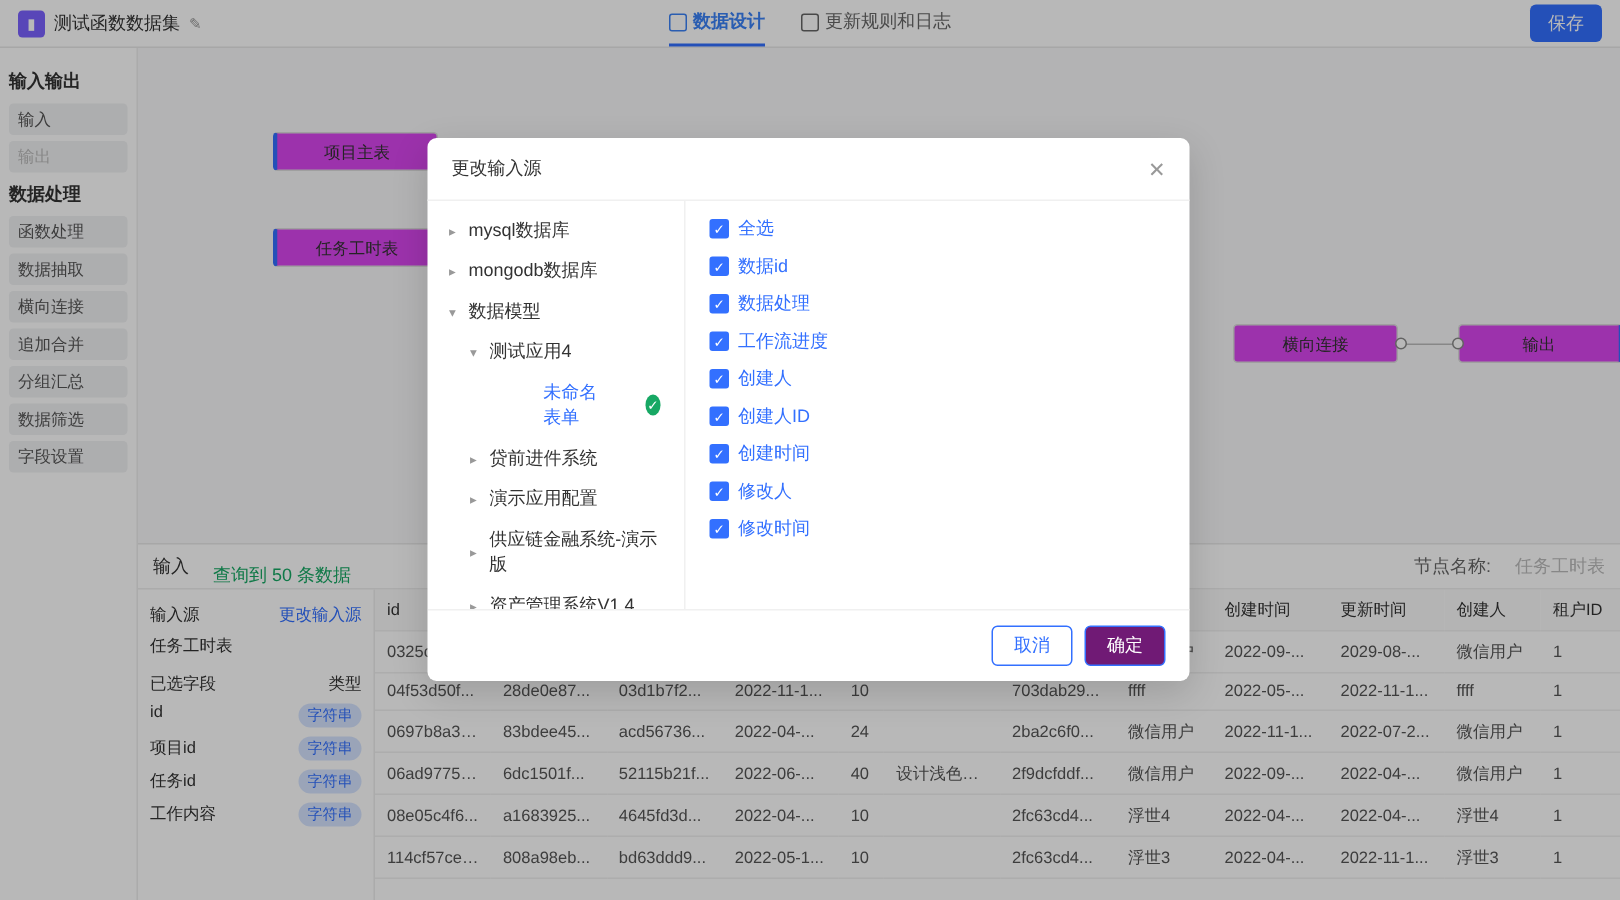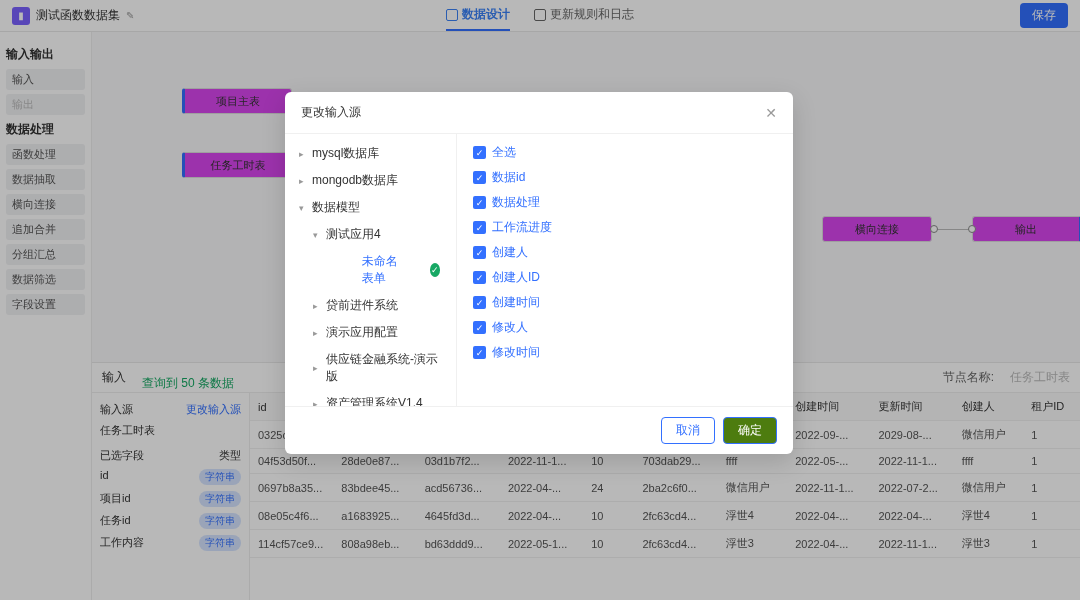--- a/index.html
+++ b/index.html
@@ -64,21 +64,21 @@
 .tree .ti.l2 { padding-left: 28px; }
 .tree .ti.l3 { padding-left: 47px; position: relative; gap: 24px; }
 .tree .ti.sel { color: #3370ff; }
 .tree .ti .check-badge { margin-left: auto; width: 14px; height: 14px; background: #17a864; border-radius: 50%; color: #fff; font-size: 9px; display: flex; align-items: center; justify-content: center; margin-right: 8px; }
 .checks { flex: 1; padding: 6px 16px; }
 .checks .ci { display: flex; align-items: center; gap: 6px; padding: 4px 0; font-size: 12px; color: #3370ff; }
 .checks .cb { width: 13px; height: 13px; background: #3370ff; border-radius: 2px; display: flex; align-items: center; justify-content: center; color: #fff; font-size: 9px; }
 .modal .m-foot { padding: 10px 16px; display: flex; justify-content: flex-end; gap: 8px; border-top: 1px solid #f0f0f0; }
 .btn { padding: 4px 14px; border-radius: 4px; font-size: 12px; border: 1px solid #ddd; background: #fff; cursor: pointer; }
 .btn.cancel { color: #3370ff; border-color: #3370ff; }
-.btn.primary { background: #4d7c0f; color: #fff; border-color: #3370ff; }
+.btn.primary { background: #701a75; color: #fff; border-color: #3370ff; }
 </style>
 </head>
 <body>
 
 <div class="topbar">
   <div class="app-icon">▮</div>
   <span class="title">测试函数数据集</span>
   <span class="edit-icon">✎</span>
   <div class="tabs">
     <div class="tab active">
@@ -213,20 +213,34 @@
             <td>24</td>
             <td></td>
             <td>2ba2c6f0...</td>
             <td>微信用户</td>
             <td>2022-11-1...</td>
             <td>2022-07-2...</td>
             <td>微信用户</td>
             <td>1</td>
           </tr>
           <tr>
+            <td>06ad9775a...</td>
+            <td>6dc1501f...</td>
+            <td>52115b21f...</td>
+            <td>2022-06-...</td>
+            <td>40</td>
+            <td>设计浅色系...</td>
+            <td>2f9dcfddf...</td>
+            <td>微信用户</td>
+            <td>2022-09-...</td>
+            <td>2022-04-...</td>
+            <td>微信用户</td>
+            <td>1</td>
+          </tr>
+          <tr>
             <td>08e05c4f6...</td>
             <td>a1683925...</td>
             <td>4645fd3d...</td>
             <td>2022-04-...</td>
             <td>10</td>
             <td></td>
             <td>2fc63cd4...</td>
             <td>浮世4</td>
             <td>2022-04-...</td>
             <td>2022-04-...</td>

